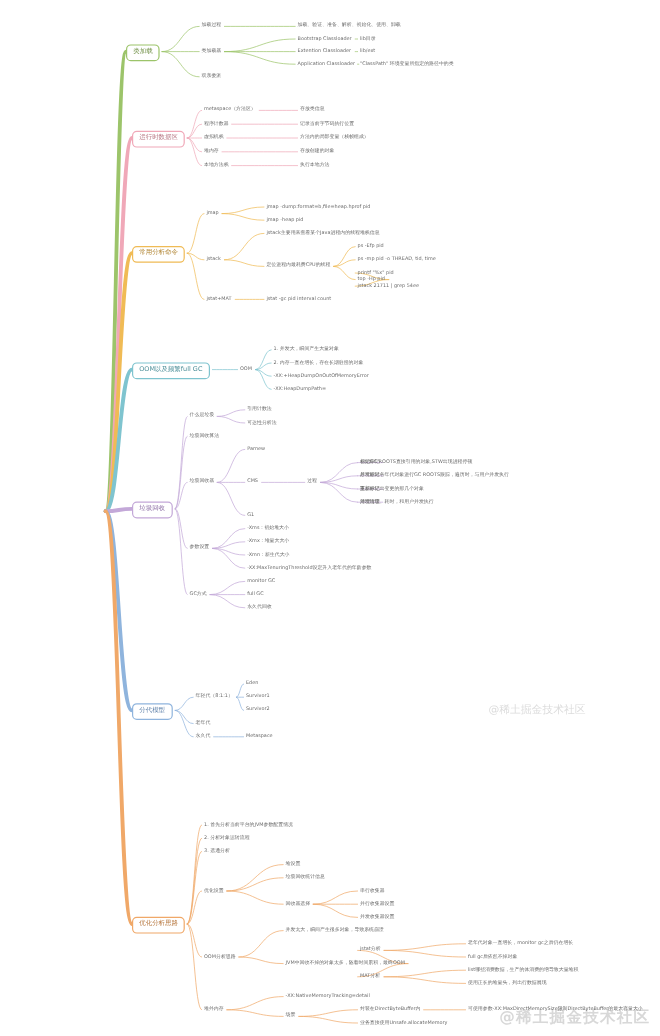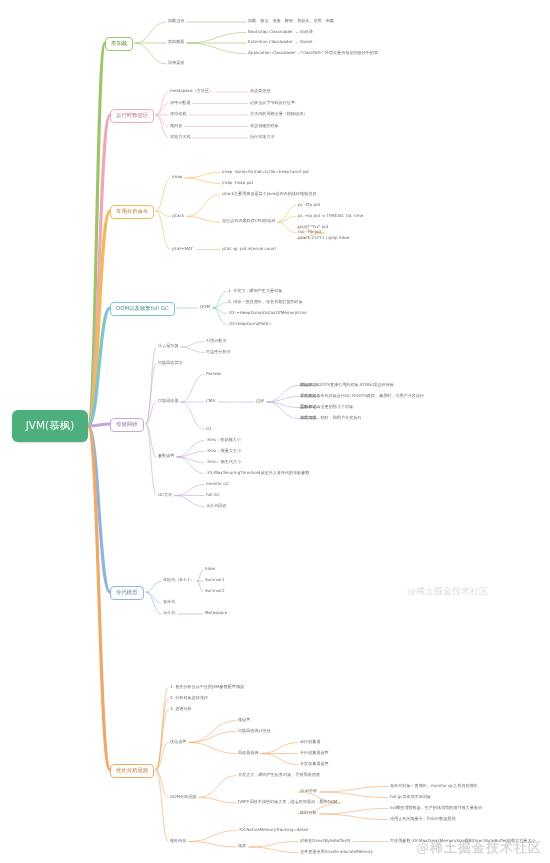--- a/index.html
+++ b/index.html
@@ -128,21 +128,20 @@
       <path d="M320,814 C354,814 354,808.5 388,808.5" stroke="#f0a868" fill="none" stroke-width="0.6" stroke-linecap="round"></path>
       <path d="M320,814 C354,814 354,819.5 388,819.5" stroke="#f0a868" fill="none" stroke-width="0.6" stroke-linecap="round"></path>
       <path d="M156,770 C162,770 162,841.5 168,841.5" stroke="#f0a868" fill="none" stroke-width="0.6" stroke-linecap="round"></path>
       <path d="M189,841.5 C212.5,841.5 212.5,830.5 236,830.5" stroke="#f0a868" fill="none" stroke-width="0.6" stroke-linecap="round"></path>
       <path d="M189,841.5 C212.5,841.5 212.5,847 236,847" stroke="#f0a868" fill="none" stroke-width="0.6" stroke-linecap="round"></path>
       <path d="M249,847 C273.5,847 273.5,841.5 298,841.5" stroke="#f0a868" fill="none" stroke-width="0.6" stroke-linecap="round"></path>
       <path d="M353,841.5 C370.5,841.5 370.5,841.5 388,841.5" stroke="#f0a868" fill="none" stroke-width="0.6" stroke-linecap="round"></path>
       <path d="M249,847 C273.5,847 273.5,852.5 298,852.5" stroke="#f0a868" fill="none" stroke-width="0.6" stroke-linecap="round"></path>
     </svg>
 
-  <div class="node root">JVM(慕枫)</div>
 
   <div class="watermark">@稀土掘金技术社区</div>
   <div class="watermark2">@稀土掘金技术社区</div>
 
   <div id="nodes">
       <div class="node branch b-green" style="left: 105px; top: 37px;">类加载</div>
       <div class="node leaf " style="left: 168px; top: 19px;">加载过程</div>
       <div class="node leaf " style="left: 248px; top: 19px;">加载、验证、准备、解析、初始化、使用、卸载</div>
       <div class="node leaf " style="left: 168px; top: 40px;">类加载器</div>
       <div class="node leaf " style="left: 248px; top: 29.5px;">Bootstrap Classloader</div>

